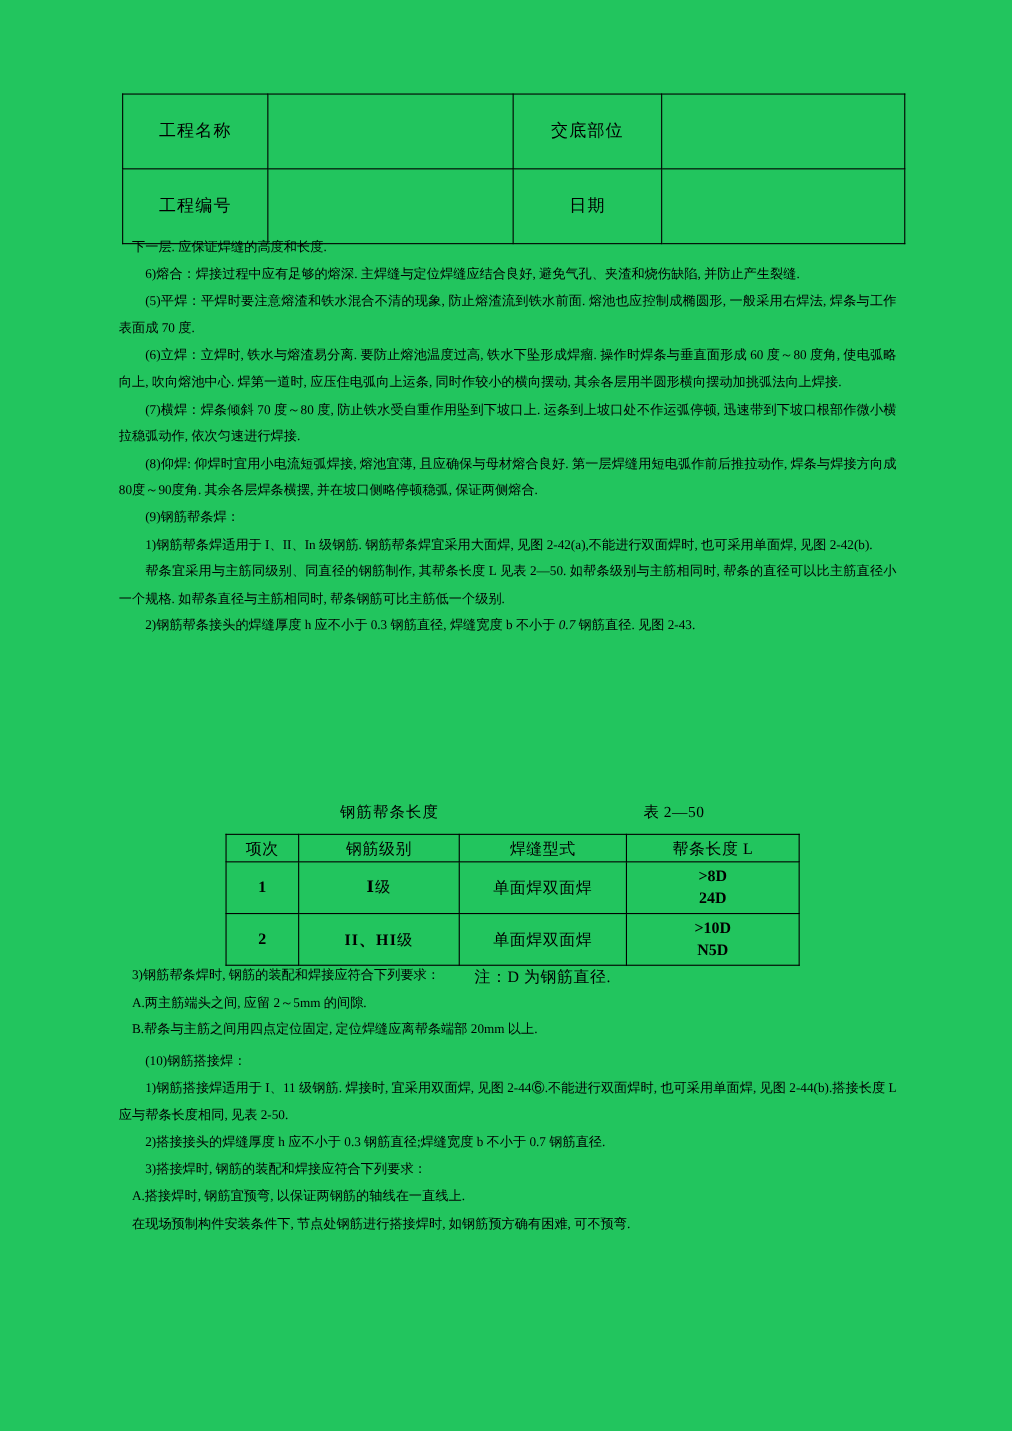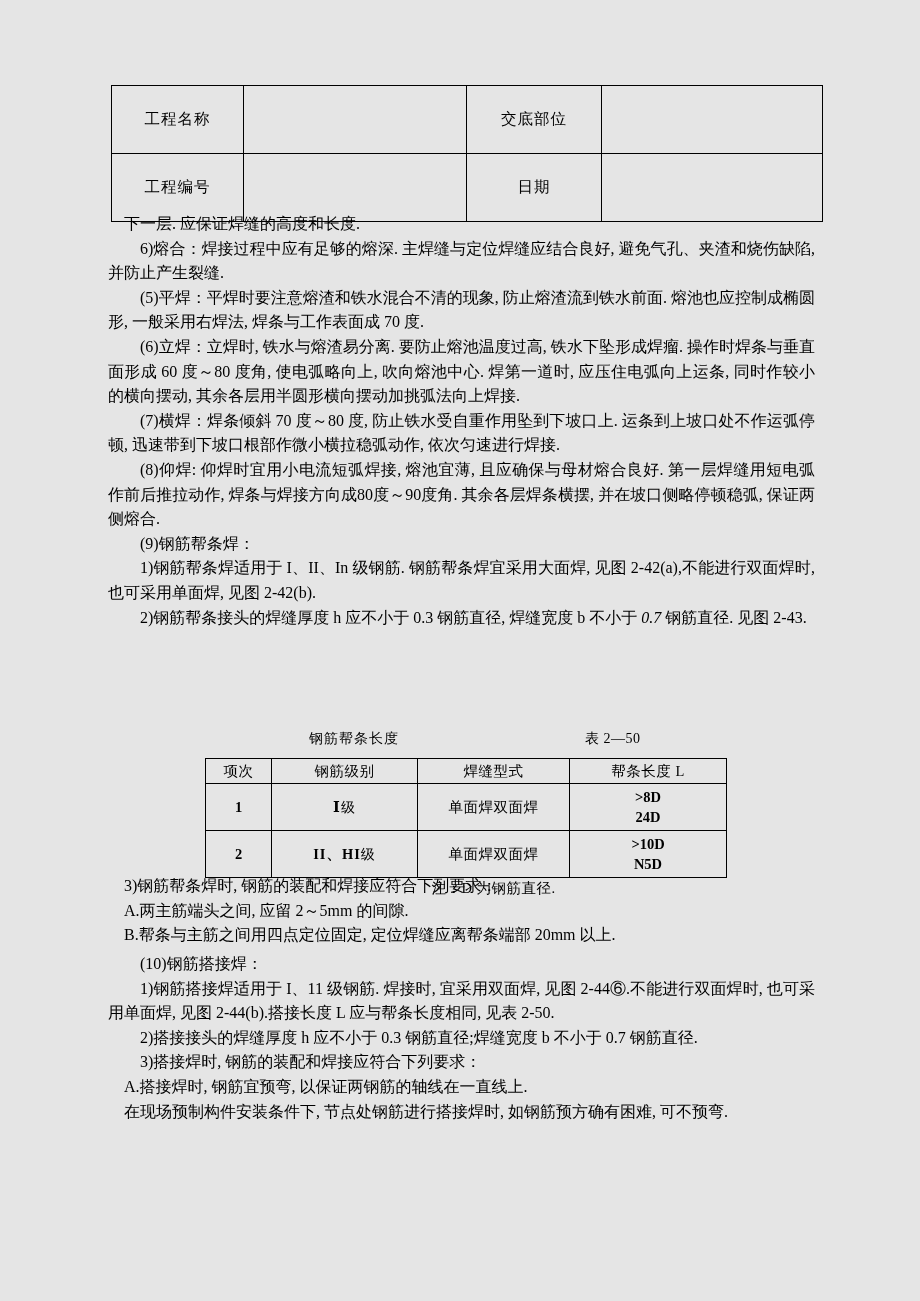--- a/index.html
+++ b/index.html
@@ -8,21 +8,21 @@
     background: #ffffff;
   }
   body {
     font-family: "Liberation Serif", "DejaVu Serif", serif;
     color: #000000;
   }
   #page {
     position: relative;
     width: 920px;
     height: 1301px;
-    background: #e5e5e5;
+    background: #22c55e;
     overflow: hidden;
   }
 
   
   .header-table {
     position: absolute;
     left: 111px;
     top: 85px;
     width: 699px;
     border-collapse: collapse;
@@ -40,21 +40,21 @@
   .hdr-label { width: 129px; }
   .hdr-blank1 { width: 220px; }
   .hdr-label2 { width: 132px; }
   .hdr-blank2 { width: 218px; }
 
   
   .body-text {
     position: absolute;
     left: 108px;
     width: 707px;
-    font-size: 16px;
+    font-size: 12px;
     line-height: 24.6px;
     text-align: justify;
     text-justify: inter-ideograph;
     font-family: "Liberation Serif", "DejaVu Serif", serif;
   }
   .body-text p {
     margin: 0;
     text-indent: 2em;
   }
   .body-text p.halfindent { text-indent: 1em; }
@@ -167,20 +167,21 @@
 
   <div class="body-text" id="block-a">
     <p class="halfindent">下一层. 应保证焊缝的高度和长度.</p>
     <p>6)熔合：焊接过程中应有足够的熔深. 主焊缝与定位焊缝应结合良好, 避免气孔、夹渣和烧伤缺陷, 并防止产生裂缝.</p>
     <p>(5)平焊：平焊时要注意熔渣和铁水混合不清的现象, 防止熔渣流到铁水前面. 熔池也应控制成椭圆形, 一般采用右焊法, 焊条与工作表面成 70 度.</p>
     <p>(6)立焊：立焊时, 铁水与熔渣易分离. 要防止熔池温度过高, 铁水下坠形成焊瘤. 操作时焊条与垂直面形成 60 度～80 度角, 使电弧略向上, 吹向熔池中心. 焊第一道时, 应压住电弧向上运条, 同时作较小的横向摆动, 其余各层用半圆形横向摆动加挑弧法向上焊接.</p>
     <p>(7)横焊：焊条倾斜 70 度～80 度, 防止铁水受自重作用坠到下坡口上. 运条到上坡口处不作运弧停顿, 迅速带到下坡口根部作微小横拉稳弧动作, 依次匀速进行焊接.</p>
     <p>(8)仰焊: 仰焊时宜用小电流短弧焊接, 熔池宜薄, 且应确保与母材熔合良好. 第一层焊缝用短电弧作前后推拉动作, 焊条与焊接方向成80度～90度角. 其余各层焊条横摆, 并在坡口侧略停顿稳弧, 保证两侧熔合.</p>
     <p>(9)钢筋帮条焊：</p>
     <p>1)钢筋帮条焊适用于 I、II、In 级钢筋. 钢筋帮条焊宜采用大面焊, 见图 2-42(a),不能进行双面焊时, 也可采用单面焊, 见图 2-42(b).</p>
+    <p>帮条宜采用与主筋同级别、同直径的钢筋制作, 其帮条长度 L 见表 2—50. 如帮条级别与主筋相同时, 帮条的直径可以比主筋直径小一个规格. 如帮条直径与主筋相同时, 帮条钢筋可比主筋低一个级别.</p>
     <p><span>2)钢筋帮条接头的焊缝厚度 h 应不小于 0.3 钢筋直径, 焊缝宽度 b 不小于 </span><span class="ital">0.7</span><span> 钢筋直径. 见图 2-43.</span></p>
   </div>
 
   <div id="table-section">
     <div class="tbl-caption-row">
       <span class="tbl-caption-title">钢筋帮条长度</span>
       <span class="tbl-caption-num">表 2—50</span>
     </div>
     <table class="t250">
       <thead>

